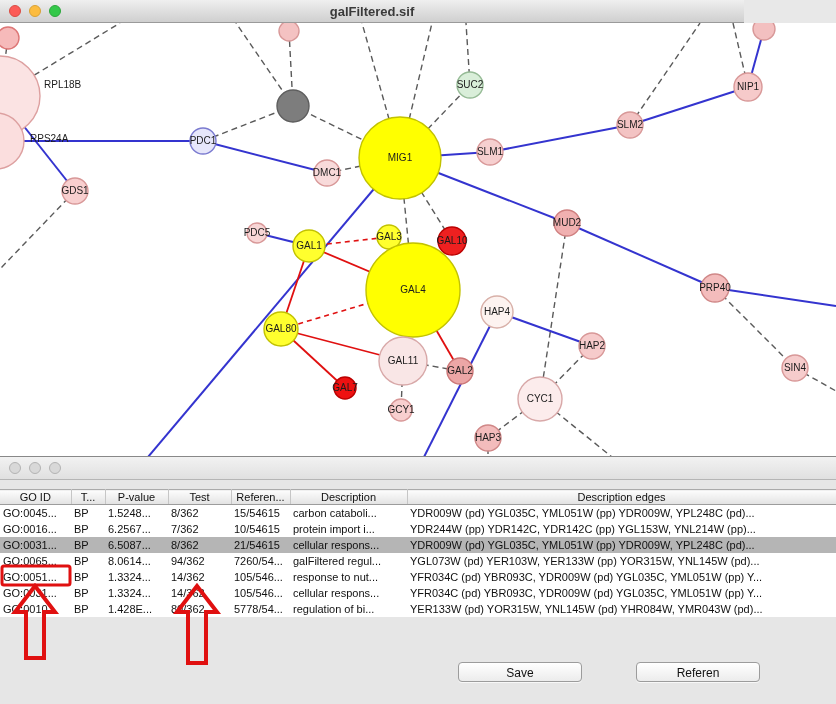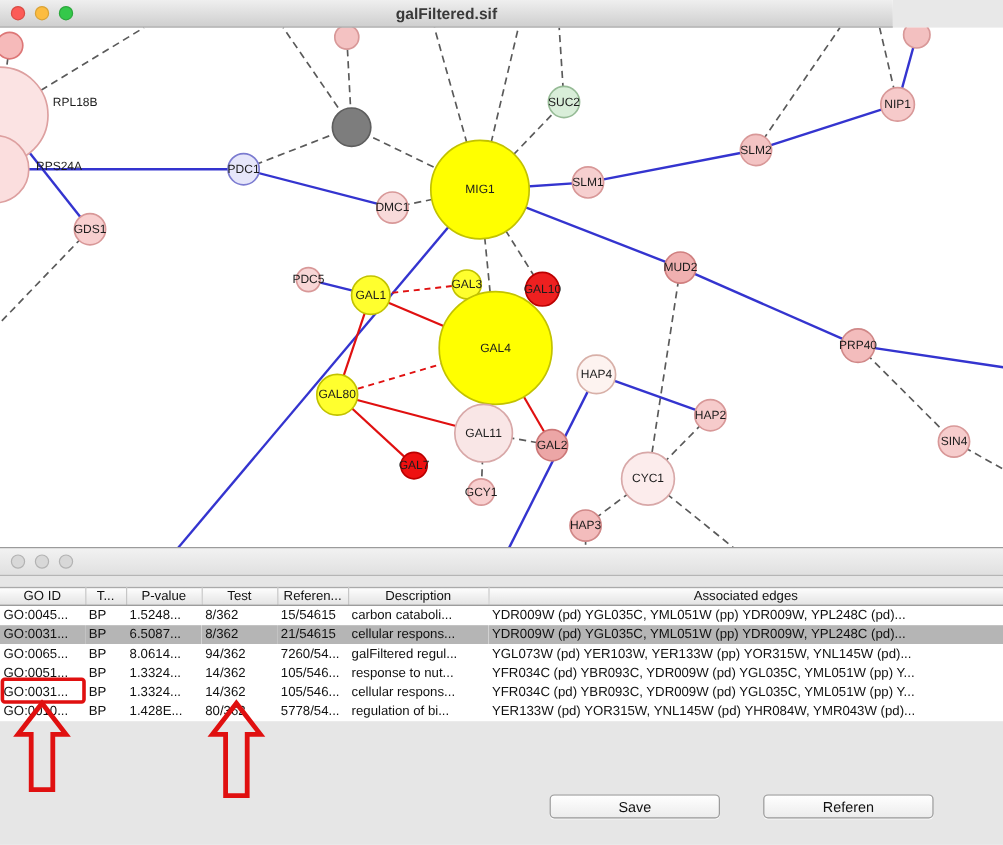--- a/index.html
+++ b/index.html
@@ -36,21 +36,21 @@
     border-top:1px solid #aaa;border-bottom:1px solid #9c9c9c;border-right:1px solid #c6c6c6;
     font-weight:normal;font-size:11px;height:14px;padding:0 2px;
     overflow:hidden;white-space:nowrap;text-align:center;
   }
   tbody td{
     height:16px;padding:0 3px;white-space:nowrap;overflow:hidden;
     font-size:11px;border:none;
   }
   tbody tr.selected{background:#b5b5b5;}
   .btn{
-    position:absolute;top:205px;width:142px;height:20px;
+    position:absolute;top:205px;width:124px;height:20px;
     background:linear-gradient(#ffffff,#ececec);
     border:1px solid #9c9c9c;border-radius:4px;
     font-family:"Liberation Sans",sans-serif;font-size:12px;color:#111;
     text-align:center;line-height:18px;box-shadow:0 1px 0 rgba(255,255,255,.7);
   }
   .btn.save{left:458px;}
   .btn.cancel{left:636px;}
   .annotations{
     position:absolute;top:0;left:0;width:836px;height:704px;
     pointer-events:none;z-index:50;
@@ -198,32 +198,41 @@
           <col style="width: 429px;">
         </colgroup>
         <thead>
           <tr>
             <th>GO ID</th>
             <th>T...</th>
             <th>P-value</th>
             <th>Test</th>
             <th>Referen...</th>
             <th>Description</th>
-            <th>Associated edges</th>
+            <th>Description edges</th>
           </tr>
         </thead>
         <tbody>
           <tr>
             <td>GO:0045...</td>
             <td>BP</td>
             <td>1.5248...</td>
             <td>8/362</td>
             <td>15/54615</td>
             <td>carbon cataboli...</td>
             <td>YDR009W (pd) YGL035C, YML051W (pp) YDR009W, YPL248C (pd)...</td>
+          </tr>
+          <tr>
+            <td>GO:0016...</td>
+            <td>BP</td>
+            <td>6.2567...</td>
+            <td>7/362</td>
+            <td>10/54615</td>
+            <td>protein import i...</td>
+            <td>YDR244W (pp) YDR142C, YDR142C (pp) YGL153W, YNL214W (pp)...</td>
           </tr>
           <tr class="selected">
             <td>GO:0031...</td>
             <td>BP</td>
             <td>6.5087...</td>
             <td>8/362</td>
             <td>21/54615</td>
             <td>cellular respons...</td>
             <td>YDR009W (pd) YGL035C, YML051W (pp) YDR009W, YPL248C (pd)...</td>
           </tr>

